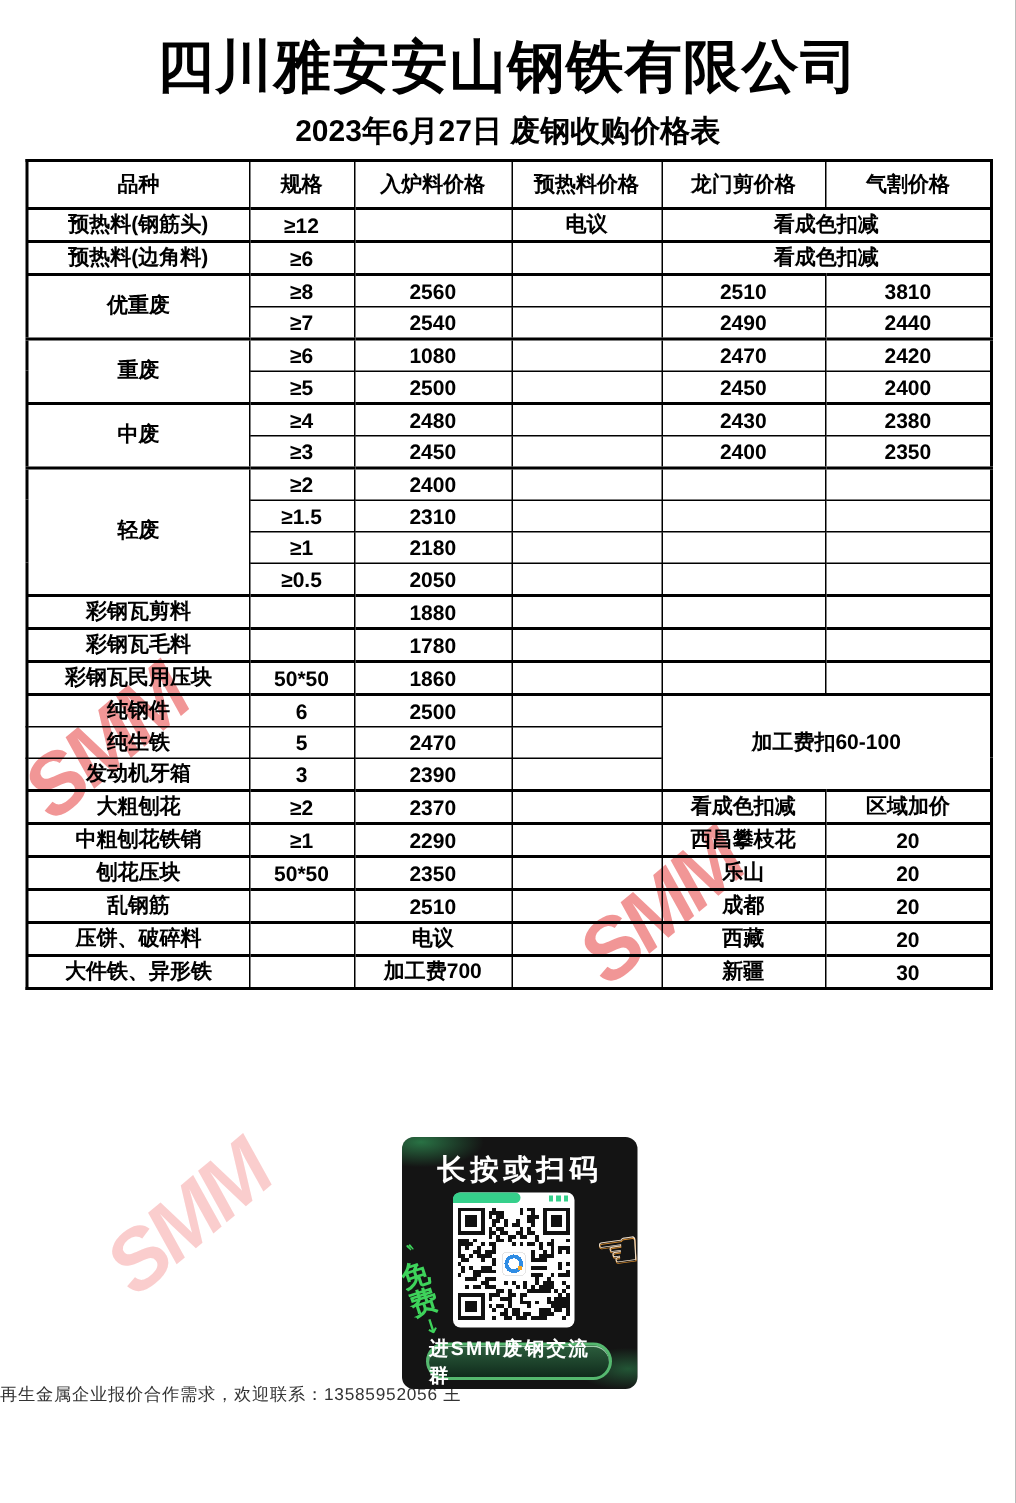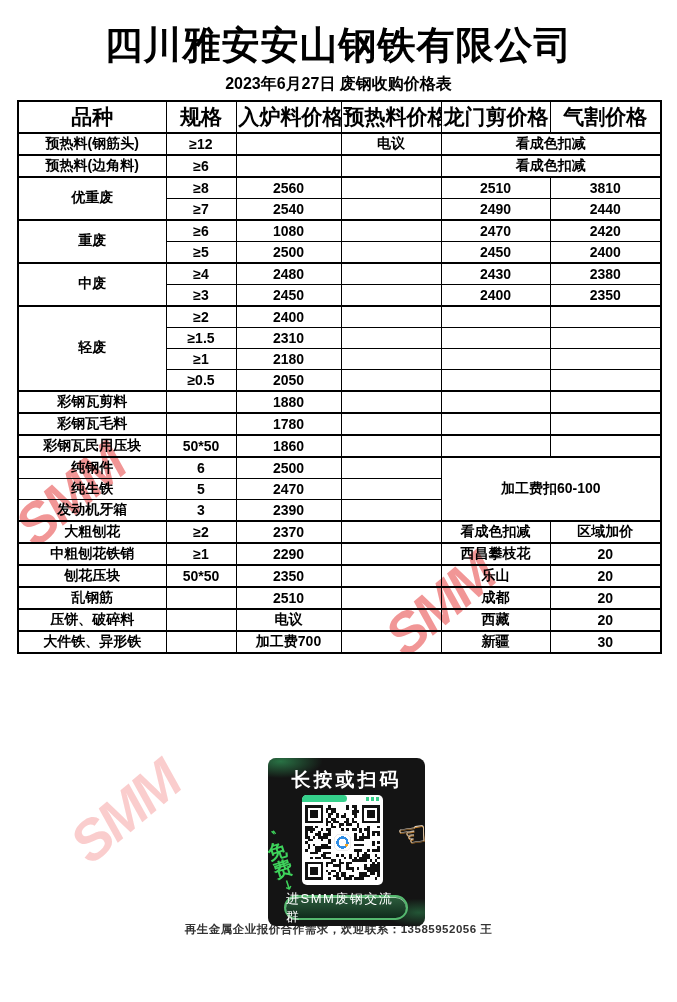--- a/index.html
+++ b/index.html
@@ -7,34 +7,34 @@
     position:relative;width:677px;height:1002px;margin:0 auto;
     background:#ffffff;overflow:hidden;
     font-family:"Liberation Sans","DejaVu Sans",sans-serif;color:#000;
   }
   
   .title{
     margin:24px 10px 2px;text-align:center;
     font-size:38px;font-weight:900;letter-spacing:1px;line-height:1.25;font-family:Liberation Mono, monospace;
   }
   .subtitle{
-    text-align:center;font-size:16px;font-weight:600;margin-bottom:5px;
+    text-align:center;font-size:20px;font-weight:600;margin-bottom:5px;
   }
   
   table.price{
     border-collapse:collapse;table-layout:fixed;
     width:643px;margin-left:17px;
     border:2px solid #000;
   }
   table.price th,table.price td{
     border:1px solid #000;
     text-align:center;vertical-align:middle;
     padding:0 2px;overflow:hidden;white-space:nowrap;
   }
-  table.price th{height:30px;font-size:21px;font-weight:700;}
+  table.price th{height:30px;font-size:14px;font-weight:700;}
   table.price td{height:20px;font-size:14px;font-weight:600;}
   table.price tr.thick td{border-top-width:2px;}
   
   .notes{
     margin:15px 22px 0;
     font-size:14px;font-weight:700;line-height:21px;
     letter-spacing:.3px;text-align:left;
   }
   
   .wm{
@@ -89,27 +89,27 @@
     position:absolute;right:-2px;top:56px;
     font-family:"DejaVu Sans",sans-serif;
     font-size:34px;color:#f6e4cf;transform:rotate(-8deg);z-index:3;
     text-shadow:0 1px 0 #d98b2b;
   }
   .join-pill{
     position:absolute;left:16px;bottom:6px;width:124px;height:25px;
     border-radius:13px;border:2px solid #55b86f;box-sizing:border-box;
     background:linear-gradient(#2c5e3d,#102b1c);
     display:flex;align-items:center;justify-content:center;
-    color:#fff;font-size:13px;font-weight:400;letter-spacing:1.5px;
+    color:#fff;font-size:13px;font-weight:700;letter-spacing:1.5px;
     box-shadow:inset 0 1px 0 rgba(190,235,200,.8);
   }
   
   .contact{
-    position:absolute;top:922px;left:0;right:0;text-align:center;
-    font-size:11.5px;font-weight:700;color:#333;letter-spacing:.5px;
+    position:absolute;top:922px;left:0;right:0;text-align:left;
+    font-size:11.5px;font-weight:400;color:#333;letter-spacing:.5px;
   }
 </style>
 </head>
 <body>
 
 <div class="page">
 
   <div class="title">四川雅安安山钢铁有限公司</div>
   <div class="subtitle">2023年6月27日 废钢收购价格表</div>
 

